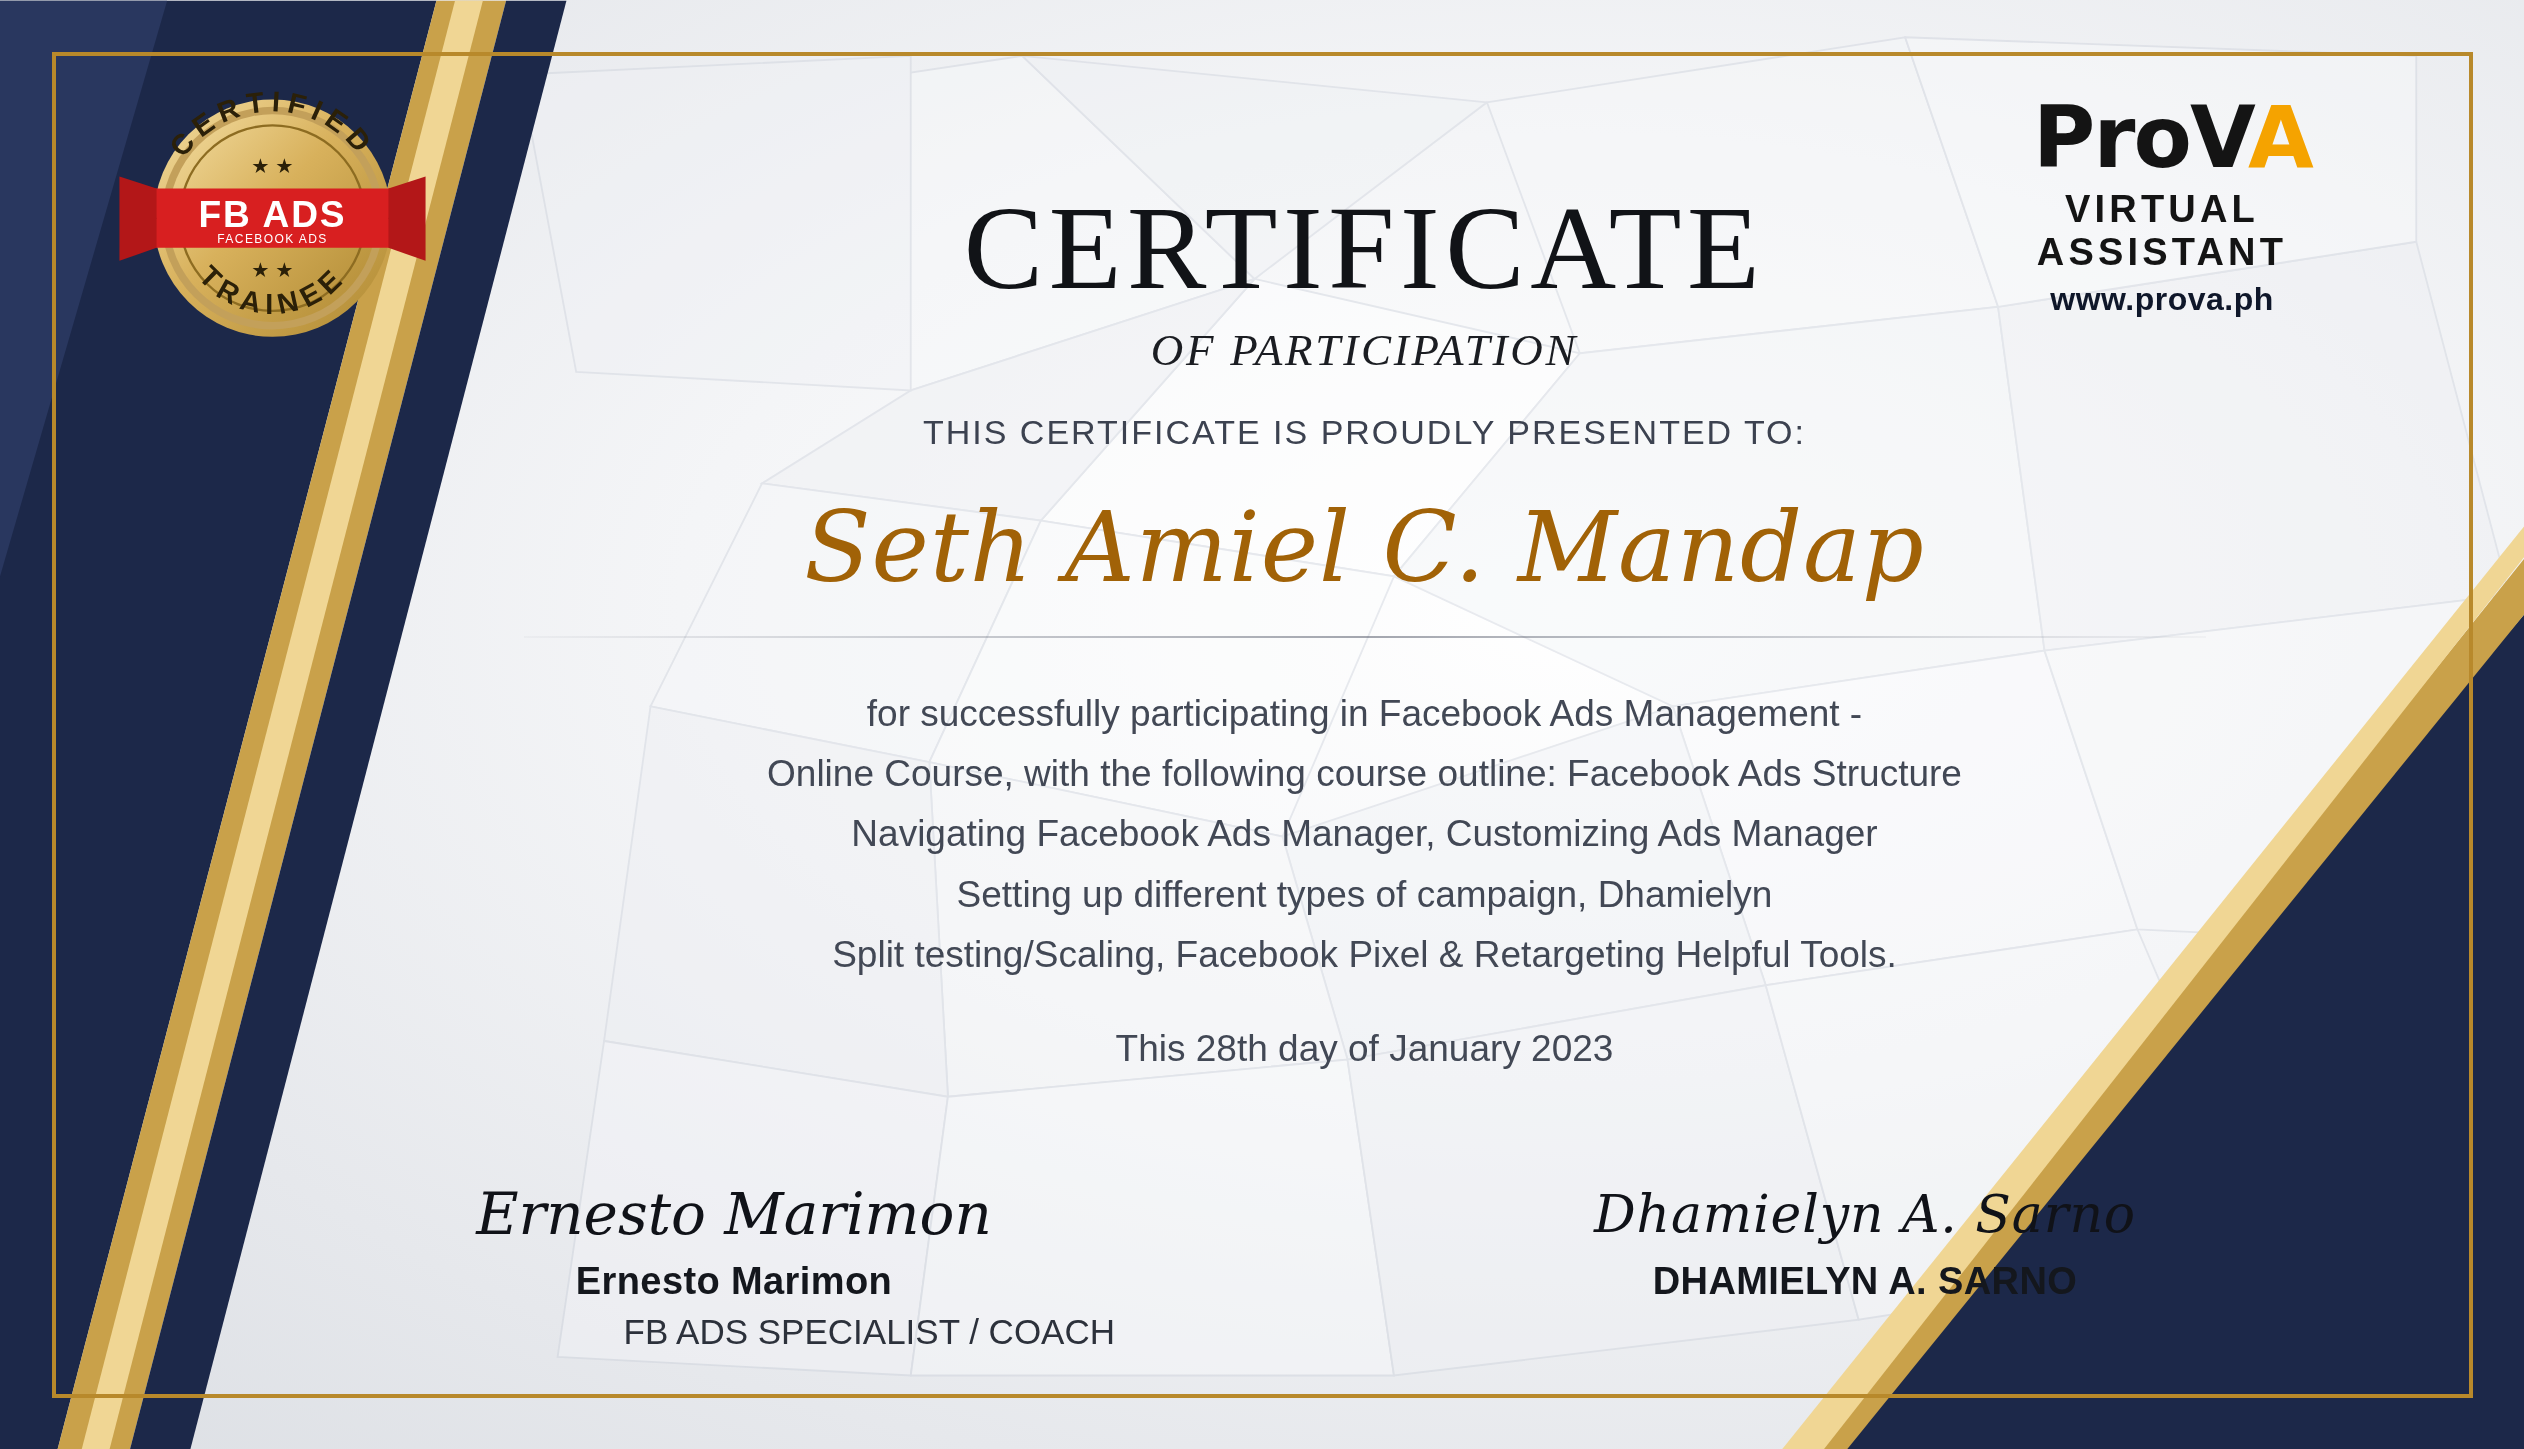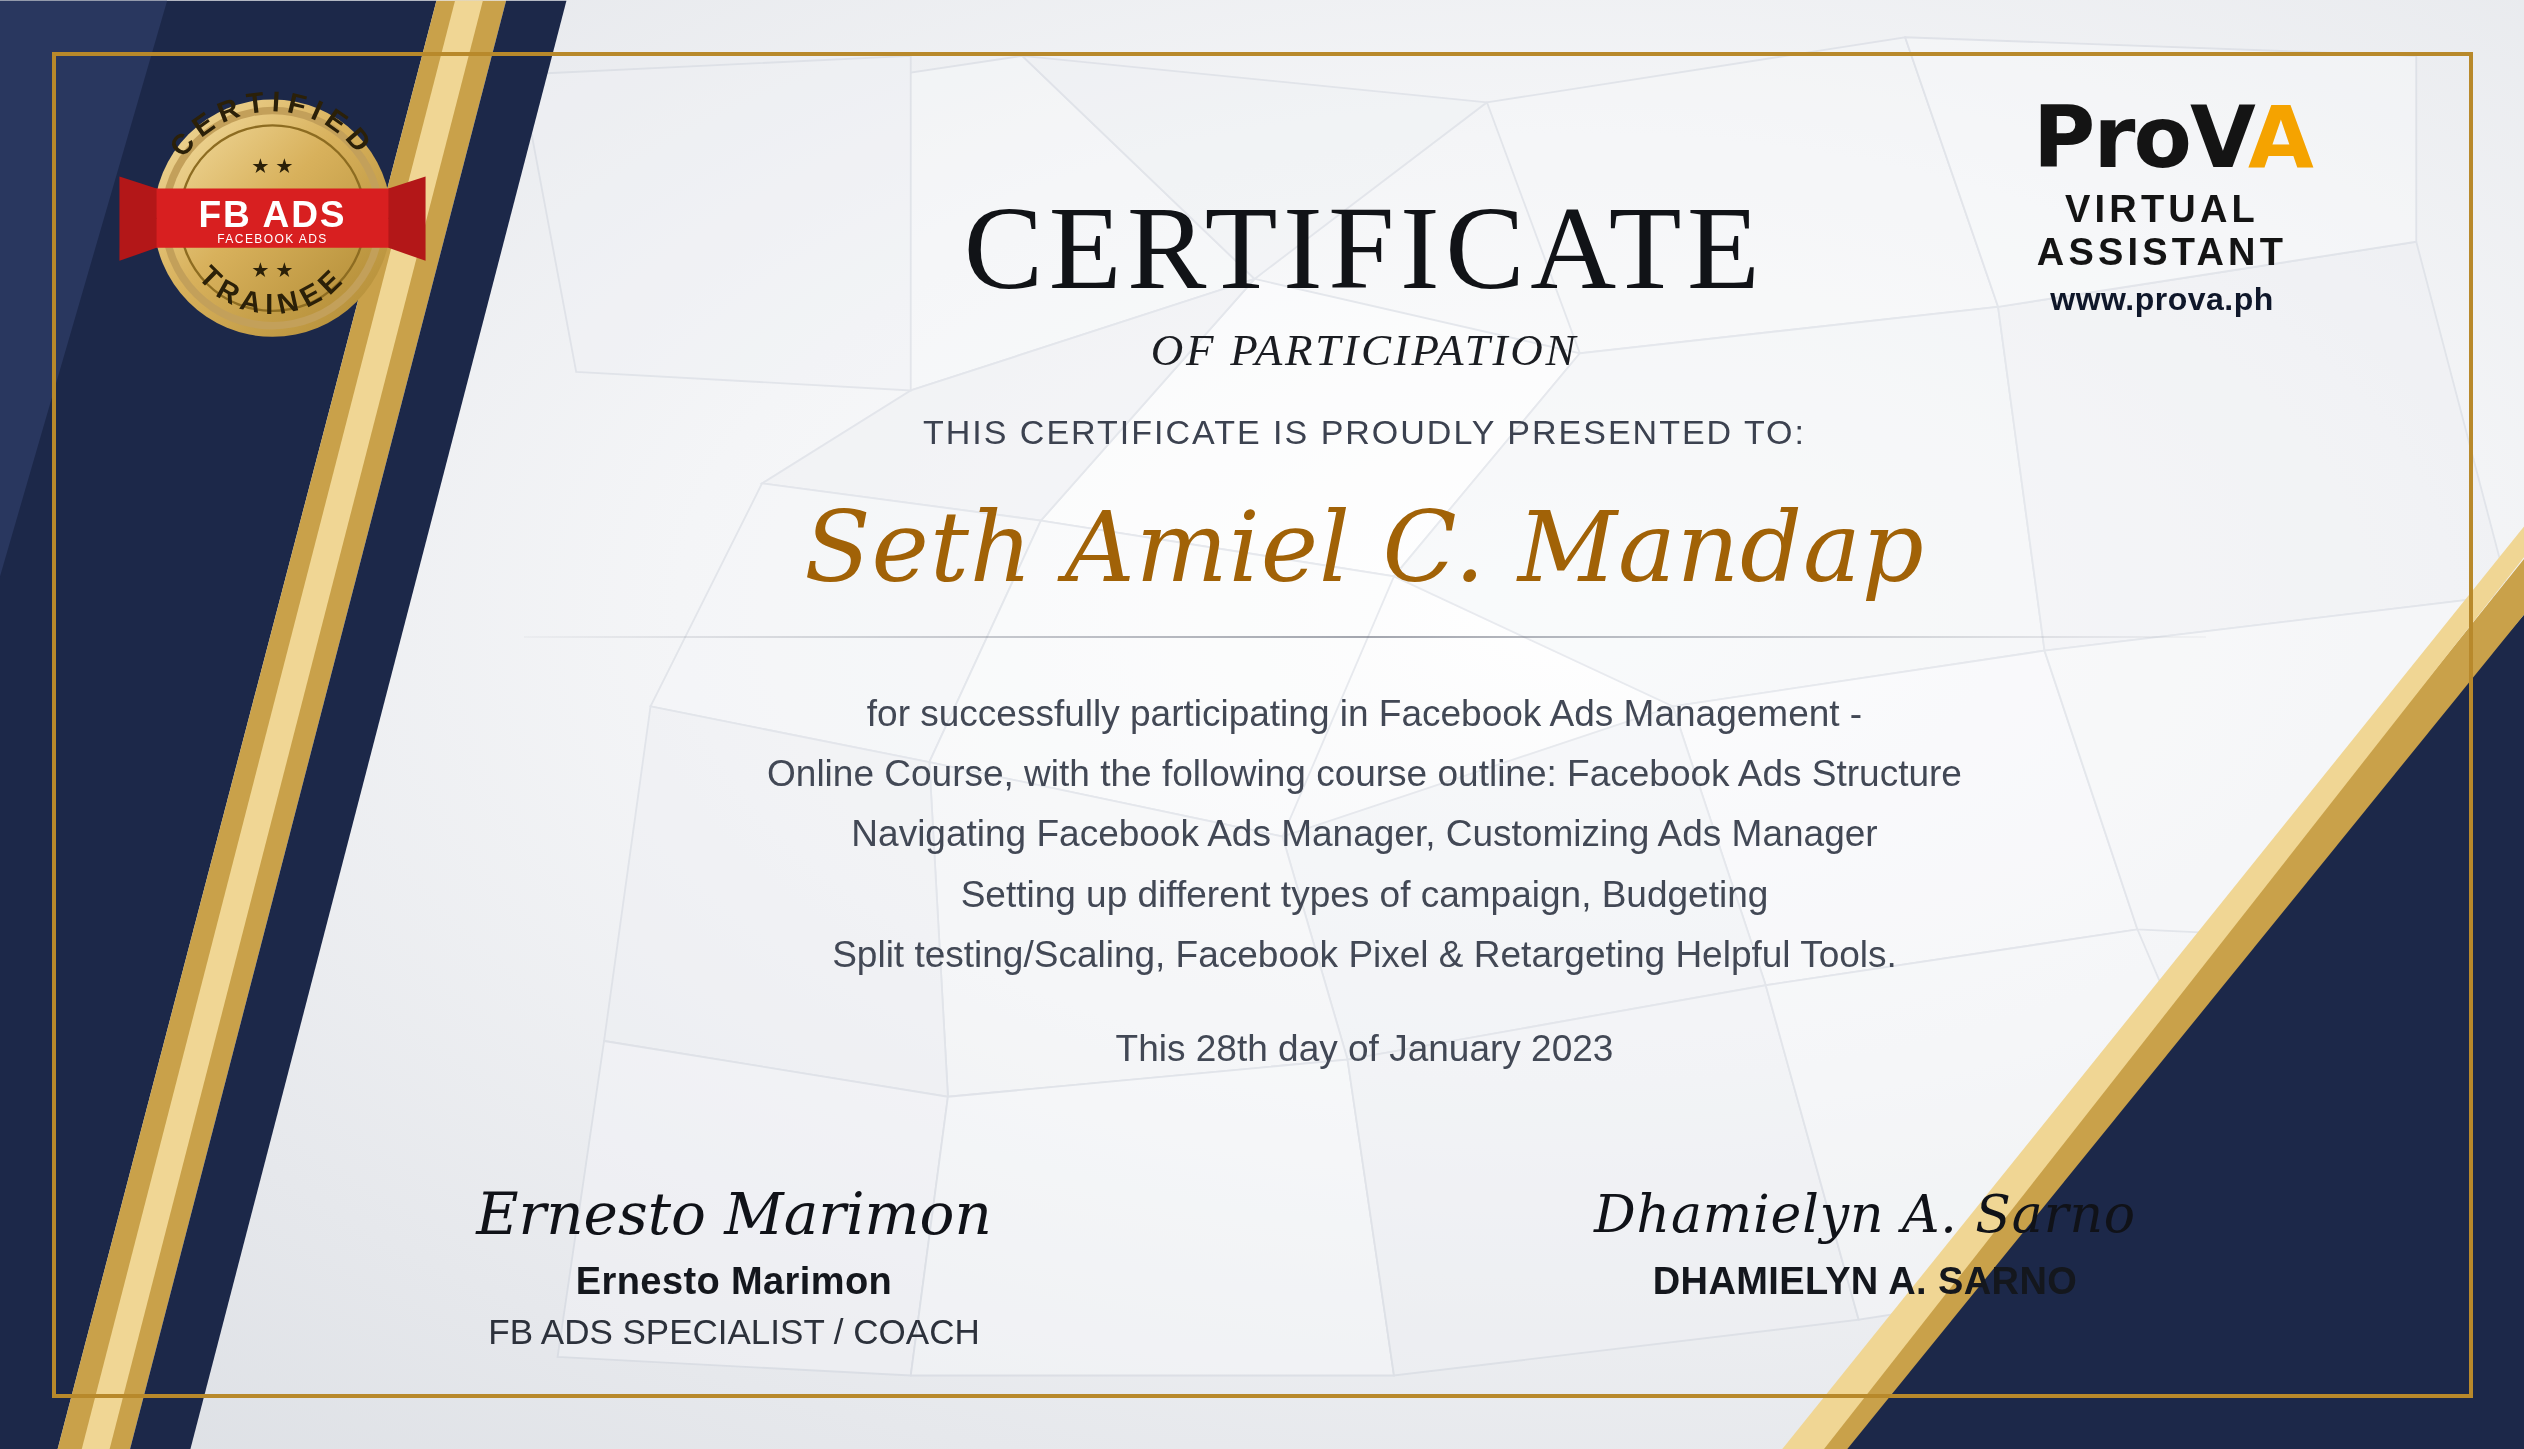--- a/index.html
+++ b/index.html
@@ -206,20 +206,21 @@
     font-size: 38px;
     font-weight: bold;
     color: #14171d;
     margin-top: 5.6px;
     letter-spacing: 0.4px;
   }
   .sig-role {
     font-size: 35px;
     color: #2c313b;
     margin-top: 9.3px;
+    text-align: right;
   }
 </style>
 </head>
 <body>
 
 <div class="certificate">
 
   <div class="bg-base"></div>
   <div class="poly" style="inset:0;">
     <svg width="2525" height="1450" viewBox="0 0 2717 1560">
@@ -321,21 +322,21 @@
   <div class="content">
     <div class="title">CERTIFICATE</div>
     <div class="subtitle">OF PARTICIPATION</div>
     <div class="presented">THIS CERTIFICATE IS PROUDLY PRESENTED TO:</div>
     <div class="recipient">Seth Amiel C. Mandap</div>
     <div class="divider"></div>
     <div class="body-text">
       <div>for successfully participating in Facebook Ads Management -</div>
       <div>Online Course, with the following course outline: Facebook Ads Structure</div>
       <div>Navigating Facebook Ads Manager, Customizing Ads Manager</div>
-      <div>Setting up different types of campaign, Budgeting</div>
+      <div>Setting up different types of campaign, Dhamielyn</div>
       <div>Split testing/Scaling,  Facebook Pixel &amp; Retargeting Helpful Tools.</div>
     </div>
     <div class="date-line">This 28th day of January 2023</div>
   </div>
 
   <div class="signatures">
     <div class="sig-block left">
       <div class="sig-script">Ernesto Marimon</div>
       <div class="sig-name">Ernesto Marimon</div>
       <div class="sig-role">FB ADS SPECIALIST / COACH</div>

